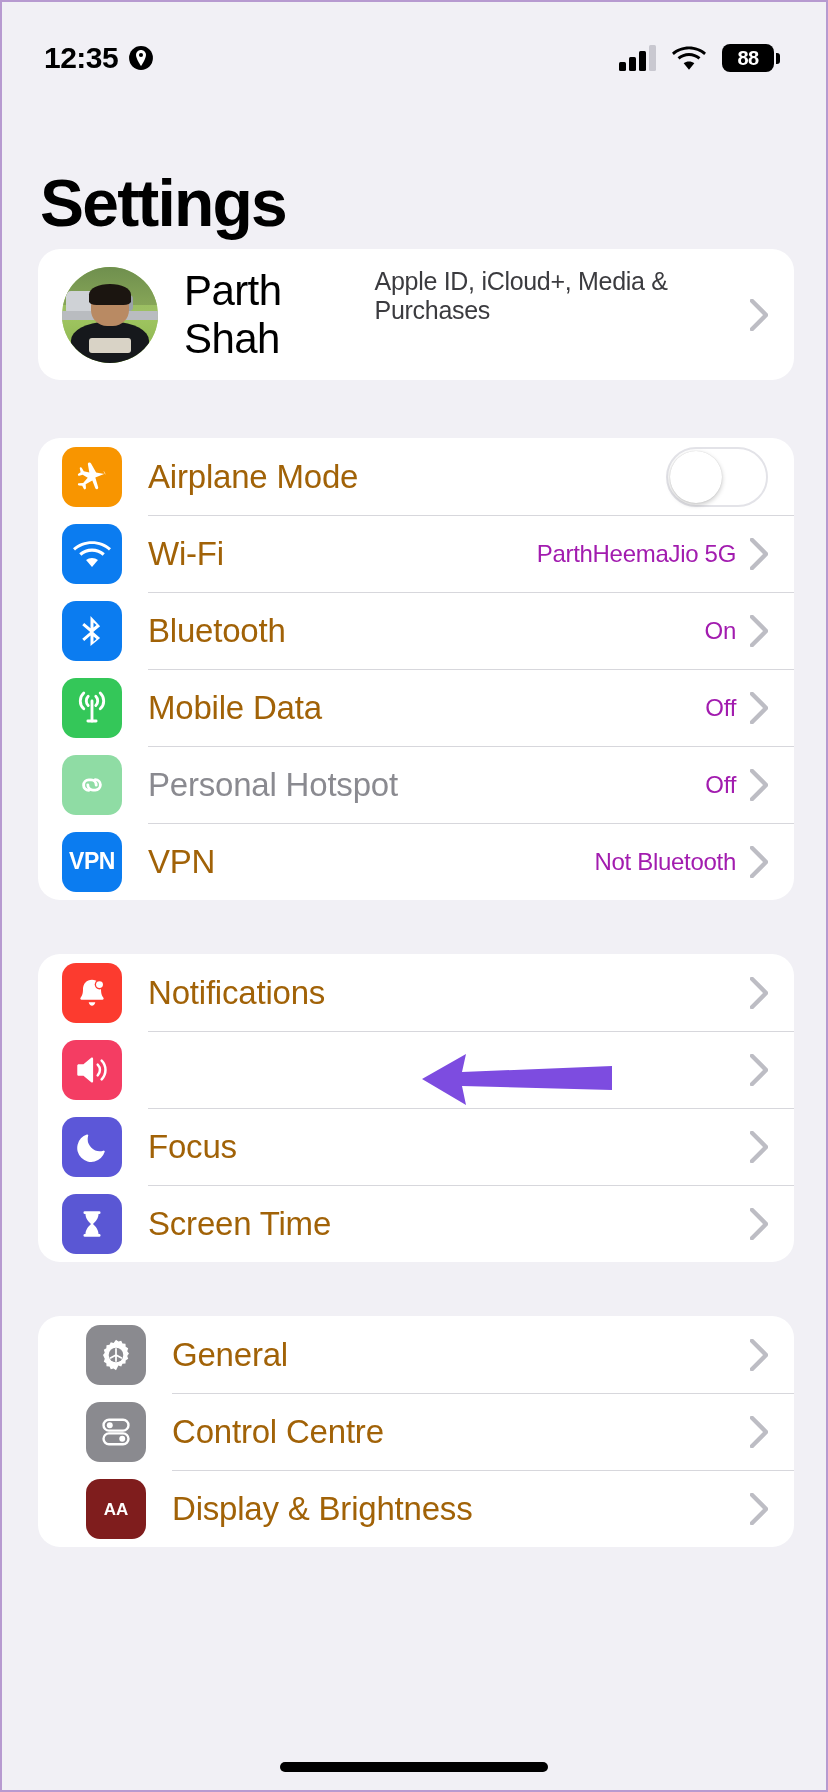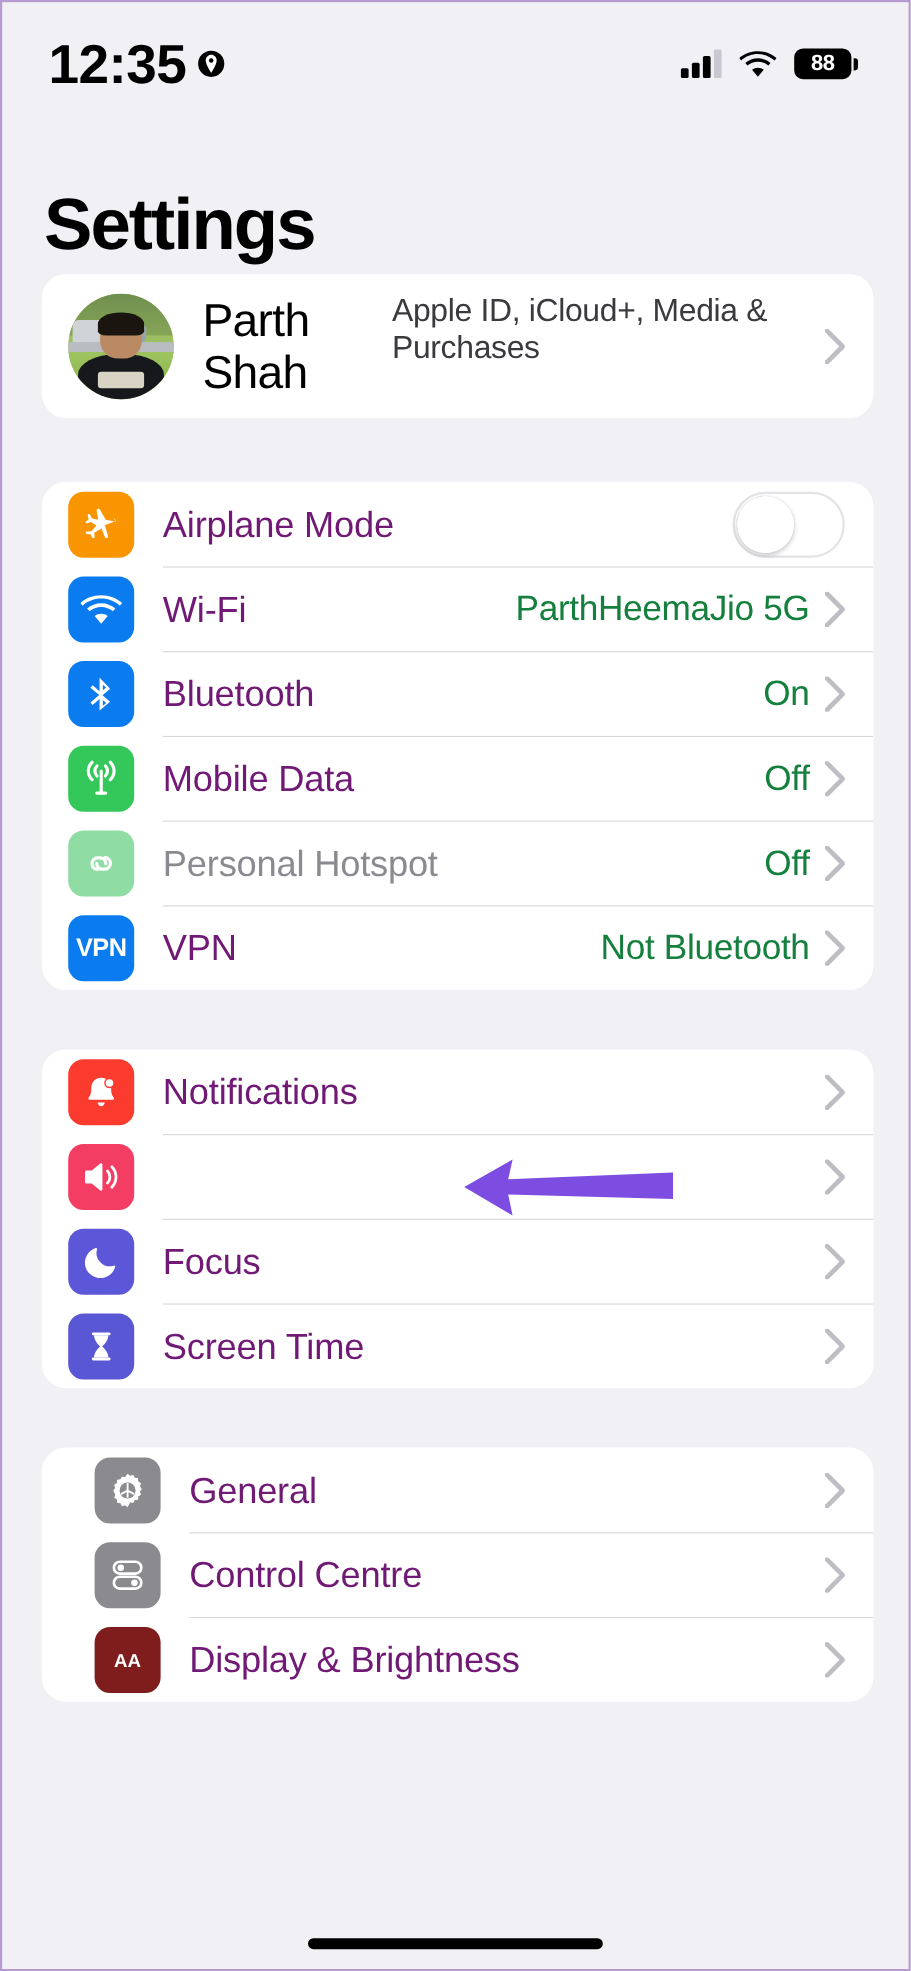--- a/index.html
+++ b/index.html
@@ -20,21 +20,21 @@
   
   .statusbar {
     position: absolute; top: 0; left: 0;
     width: 828px; height: 112px;
     display: flex; align-items: center;
     justify-content: space-between;
     padding: 0 56px 0 42px;
   }
   .sb-left { display: flex; align-items: center; gap: 10px; }
   .sb-time {
-    font-size: 50px; font-weight: bold; color: #000;
+    font-size: 30px; font-weight: bold; color: #000;
     letter-spacing: -0.5px;
   }
   .sb-loc { width: 26px; height: 26px; display:block; }
   .sb-right { display: flex; align-items: center; gap: 16px; }
   .sig { display: flex; align-items: flex-end; gap: 3px; height: 26px; }
   .sig i { display:block; width: 7px; background: #000; border-radius: 1.5px; }
   .sig i:nth-child(1){height:9px}
   .sig i:nth-child(2){height:14px}
   .sig i:nth-child(3){height:20px}
   .sig i:nth-child(4){height:26px; background:#c9c8d0}
@@ -80,27 +80,27 @@
     height:1px; background:#d7d7dc;
   }
   .icon {
     width: 60px; height: 60px; min-width: 60px;
     border-radius: 14px;
     display:flex; align-items:center; justify-content:center;
     color:#fff;
   }
   .label {
     margin-left: 26px;
-    font-size: 33px; color:#701a75; letter-spacing:-0.2px;
+    font-size: 33px; color:#a16207; letter-spacing:-0.2px;
     white-space: nowrap;
   }
   .label.dim { color:#8a8a90; }
   .spacer { flex: 1; }
   .value {
-    font-size: 32px; color:#15803d; letter-spacing:-0.3px;
+    font-size: 24px; color:#a21caf; letter-spacing:-0.3px;
     white-space: nowrap; margin-right: 14px;
   }
   .chev { width: 18px; height: 32px; margin-right: 2px; }
   .chev svg { display:block; }
 
   
   .avatar {
     width: 96px; height: 96px; min-width: 96px;
     border-radius: 50%;
     overflow: hidden; position: relative;
@@ -123,21 +123,21 @@
     width:44%; height:22%; margin-left:-22%;
     background:#1b1510; border-radius:50% 50% 18% 18%; }
   .avatar .body { position:absolute; left:50%; top:58%;
     width:82%; height:44%; margin-left:-41%;
     background:#16181c; border-radius:44% 44% 0 0; }
   .avatar .tee { position:absolute; left:50%; top:74%;
     width:44%; height:16%; margin-left:-22%;
     background:#d9d3c6; border-radius:3px; }
   .acct-text { margin-left: 26px; display:flex; gap:6px; }
   .acct-name { font-size:42px; color:#000; letter-spacing:-0.6px; }
-  .acct-sub { font-size:29px; color:#3b3b3f; letter-spacing:-0.3px; }
+  .acct-sub { font-size:25px; color:#3b3b3f; letter-spacing:-0.3px; }
 
   
   .toggle {
     width: 102px; height: 60px; border-radius: 31px;
     background: #ffffff; border: 2px solid #e3e3e8;
     position: relative; margin-right: 2px;
   }
   .toggle .knob {
     position:absolute; top:2px; left:2px;
     width:52px; height:52px; border-radius:50%;

